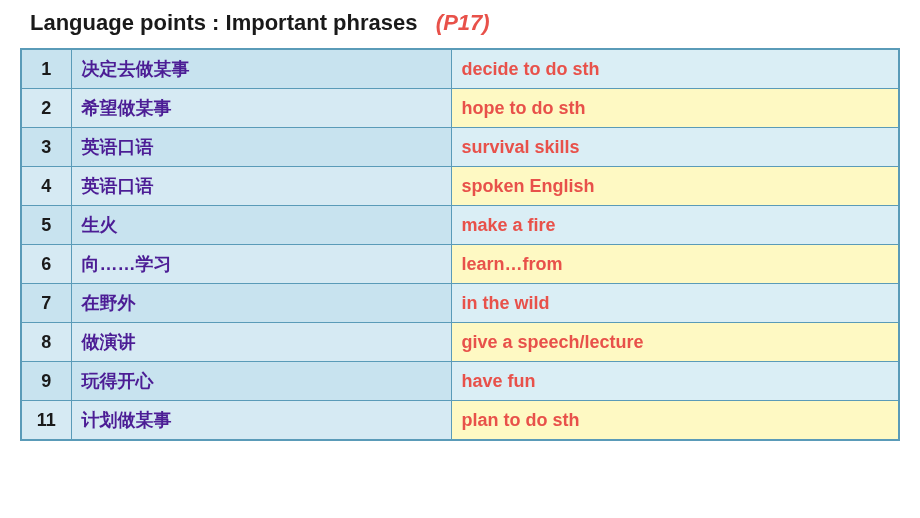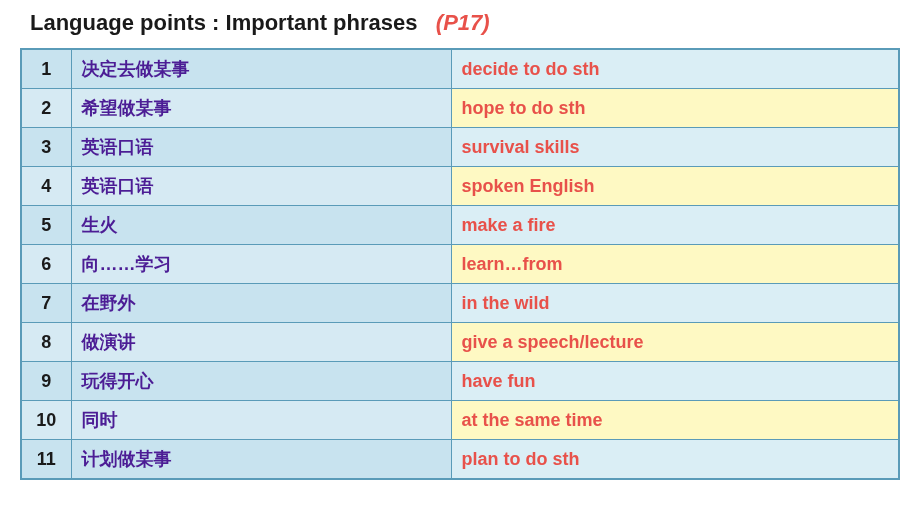--- a/index.html
+++ b/index.html
@@ -139,23 +139,18 @@
         <td class="num-cell">8</td>
         <td class="chinese-cell">做演讲</td>
         <td class="english-cell">give a speech/lecture</td>
       </tr>
       <tr>
         <td class="num-cell">9</td>
         <td class="chinese-cell">玩得开心</td>
         <td class="english-cell">have fun</td>
       </tr>
       <tr>
-        <td class="num-cell">10</td>
-        <td class="chinese-cell">同时</td>
-        <td class="english-cell">at the same time</td>
-      </tr>
-      <tr>
         <td class="num-cell">11</td>
         <td class="chinese-cell">计划做某事</td>
         <td class="english-cell">plan to do sth</td>
       </tr>
     </tbody>
 </table>
 
 </body></html>

